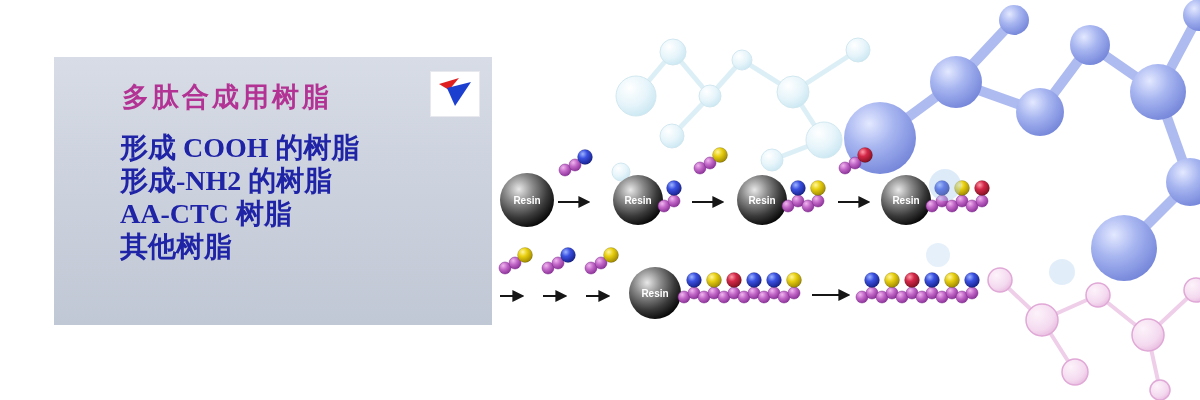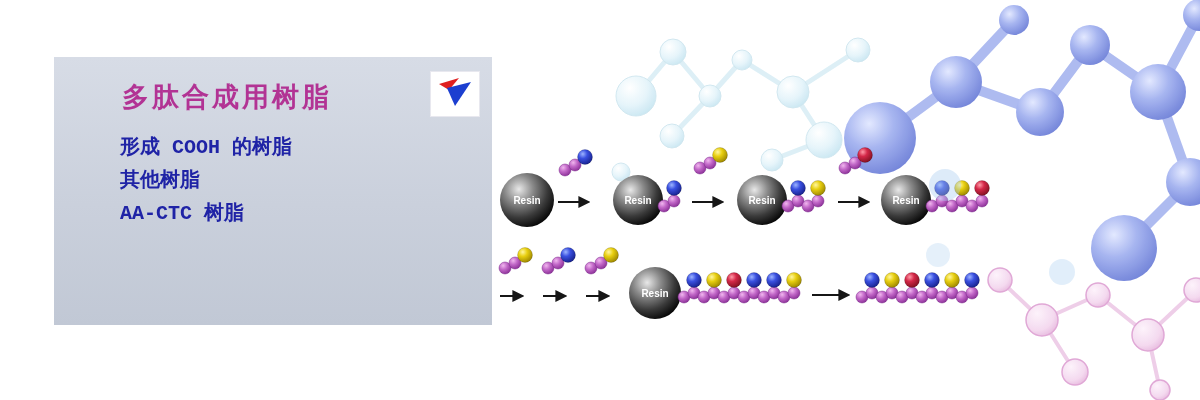--- a/index.html
+++ b/index.html
@@ -13,22 +13,22 @@
     background:linear-gradient(180deg,#d7dce6 0%,#cad0dc 55%,#c1c8d5 100%);
     margin-left:44px;
   }
   .panel-title{
     position:absolute;left:68px;top:22px;margin:0;
     font-size:27px;font-weight:bold;letter-spacing:3px;
     color:#b23394;font-family:"Liberation Sans",sans-serif;
   }
   .menu{
     position:absolute;left:66px;top:74px;margin:0;padding:0;list-style:none;
-    font-family:Liberation Mono, monospace;
-    font-weight:bold;font-size:20px;line-height:33px;color:#1f23a6;
+    font-family:Liberation Serif, serif;
+    font-weight:bold;font-size:28px;line-height:33px;color:#1f23a6;
   }
   .logo-box{
     position:absolute;right:12px;top:14px;width:48px;height:44px;
     background:#ffffff;border:1px solid #e8e8ef;
     display:flex;align-items:center;justify-content:center;
   }
   .resin-label{
     fill:#ffffff;font-size:10px;font-weight:bold;text-anchor:middle;
     font-family:"Liberation Sans",sans-serif;
   }
@@ -278,22 +278,23 @@
       <circle cx="945" cy="185" r="16" fill="#a9cdf0" opacity="0.4"></circle>
       <circle cx="1062" cy="272" r="13" fill="#a9cdf0" opacity="0.35"></circle>
       <circle cx="938" cy="255" r="12" fill="#a9cdf0" opacity="0.3"></circle>
     </g>
   </svg>
 
   <div class="panel">
     <h1 class="panel-title">多肽合成用树脂</h1>
     <ul class="menu">
       <li>形成 COOH 的树脂</li>
+      <li>形成-NH2 的树脂</li>
+      <li>AA-CTC  树脂</li>
       <li>其他树脂</li>
-      <li>AA-CTC  树脂</li>
     </ul>
     <div class="logo-box">
       <svg width="40" height="36" viewBox="0 0 40 36">
         <polygon points="4,8 24,2 14,14" fill="#e02020"></polygon>
         <polygon points="12,12 36,6 20,30" fill="#1c3fd0"></polygon>
       </svg>
     </div>
   </div>
 
 </div>

